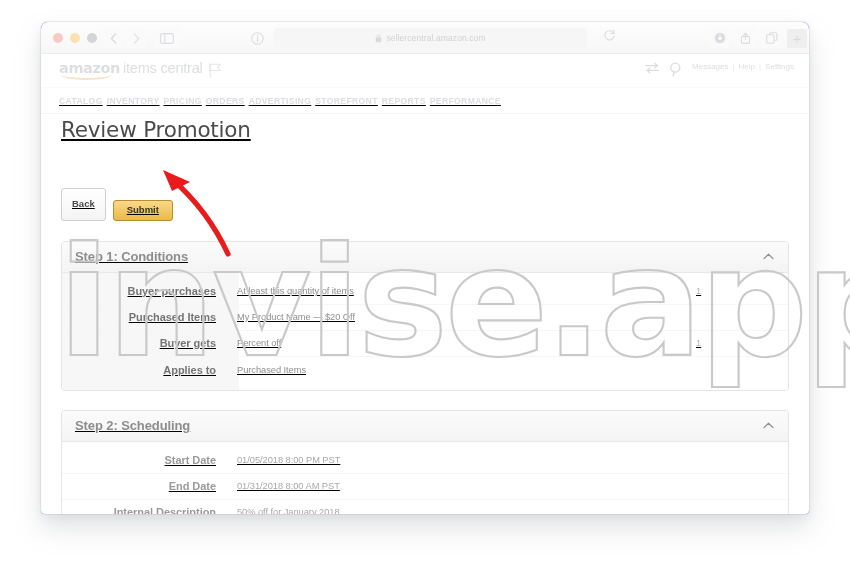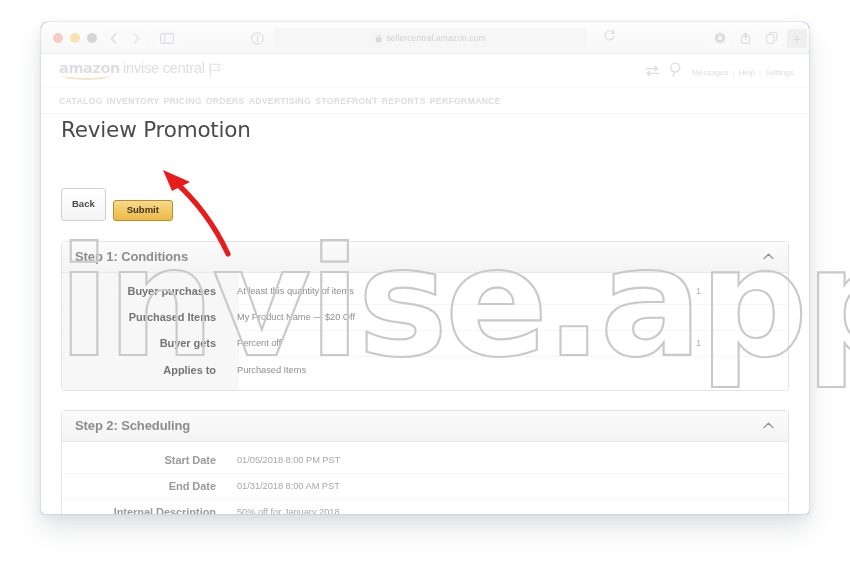--- a/index.html
+++ b/index.html
@@ -26,20 +26,21 @@
     top: 22px;
     width: 768px;
     height: 492px;
     background: #6d28d9;
     border-radius: 7px 7px 4px 4px;
     box-shadow:
       0 14px 26px rgba(140,145,152,0.26),
       0 3px 9px rgba(150,155,162,0.14),
       0 0 0 1px rgba(200,203,208,0.33);
     overflow: hidden;
+    text-decoration: underline;
   }
 
   
   #browser-toolbar {
     position: relative;
     height: 32px;
     background: linear-gradient(#fdfdfd, #f7f7f8);
     border-bottom: 1px solid #ececed;
   }
 
@@ -172,21 +173,21 @@
   #flag-icon {
     position: absolute;
     left: 168px; top: 9px;
     color: #e4e5e7;
   }
 
   #header-right {
     position: absolute;
     right: 15px; top: 8px;
     display: flex;
-    align-items: flex-end;
+    align-items: flex-start;
     gap: 9px;
   }
   #header-right .hdr-ico { color: #dcdde0; display: flex; align-items: center; }
   #header-links {
     display: flex;
     align-items: center;
     gap: 4px;
     font-size: 8px;
     color: #dddee1;
   }
@@ -427,21 +428,21 @@
       </div>
 
       <div id="newtab-btn">+</div>
     </div>
 
     <div id="page">
 
       <div id="sc-header">
         <div id="sc-logo">
           <span class="amazon-word">amazon</span>
-          <span class="sc-word">invise central</span>
+          <span class="sc-word">items central</span>
         </div>
 
         <div id="flag-icon">
           <svg width="13" height="15" viewBox="0 0 13 15">
             <line x1="1.2" y1="0.8" x2="1.2" y2="14.2" stroke="#e4e5e7" stroke-width="1.2" stroke-linecap="round"></line>
             <path d="M1.2 1.3h10.2l-2.6 3.1 2.6 3.1H1.2z" stroke="#e4e5e7" stroke-width="1.1" fill="none" stroke-linejoin="round"></path>
           </svg>
         </div>
 
         <div id="header-right">

